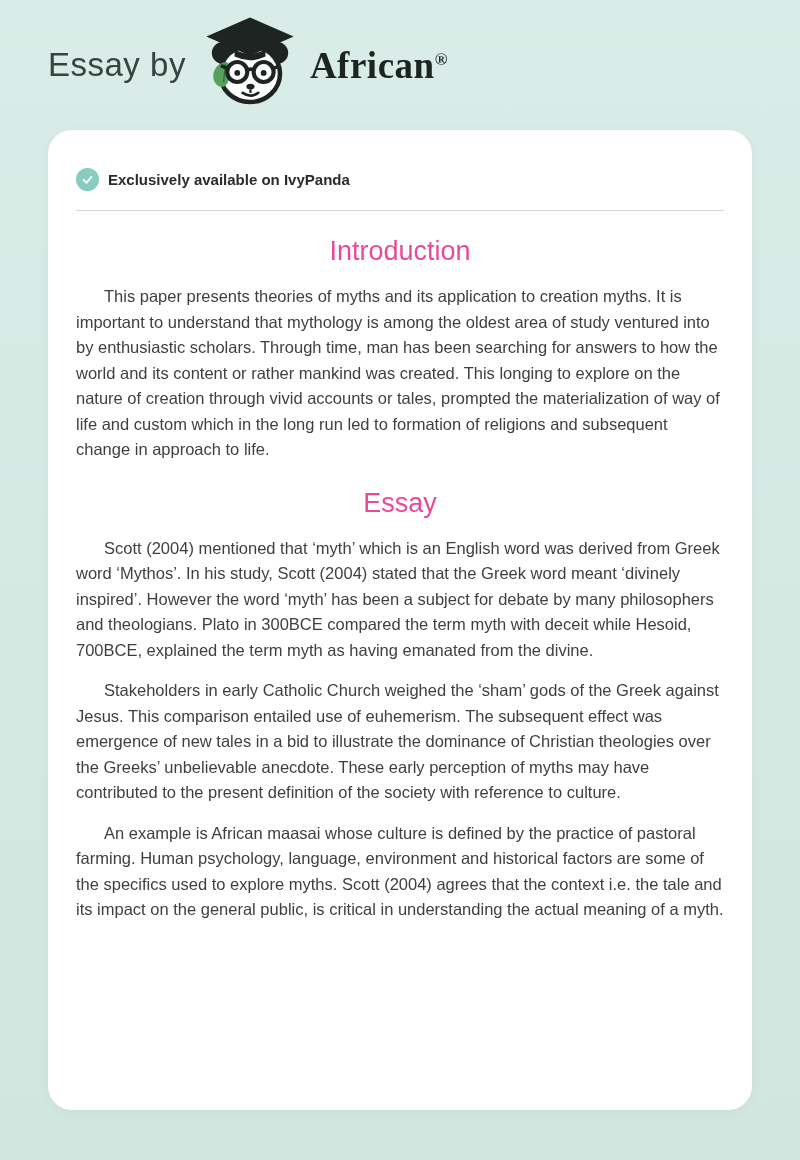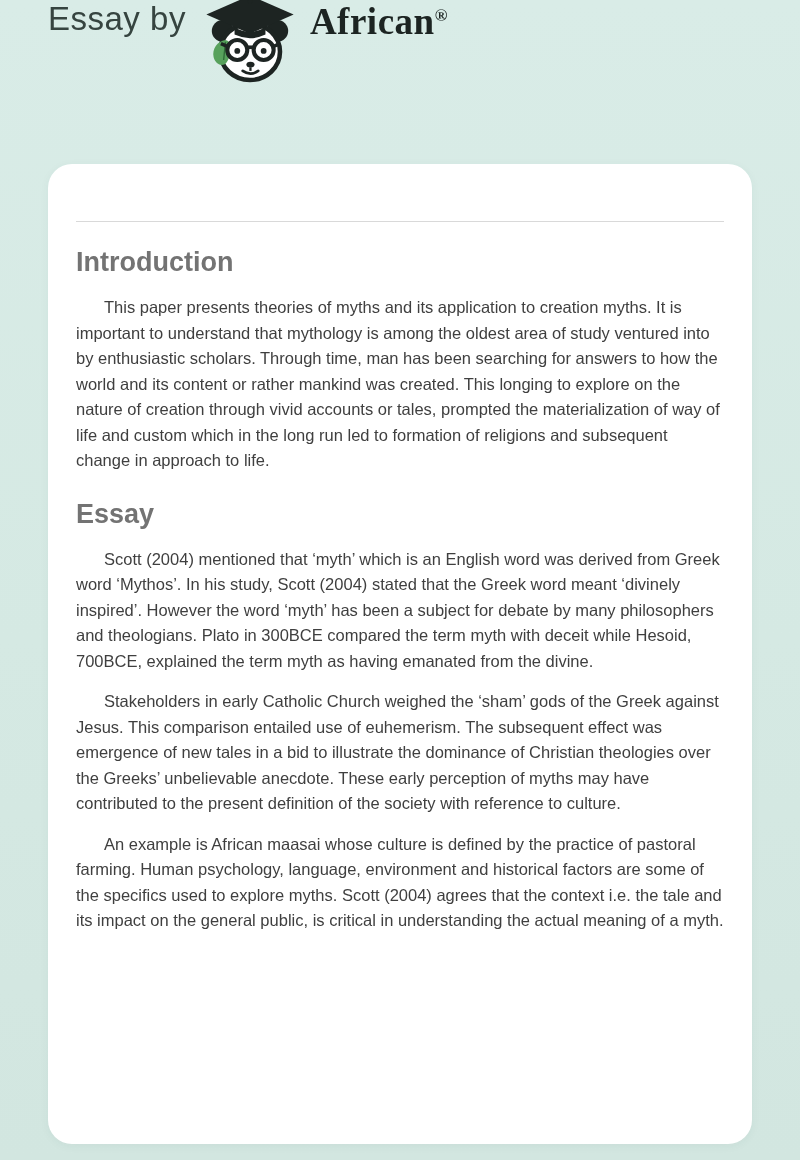--- a/index.html
+++ b/index.html
@@ -7,22 +7,23 @@
     width: 800px; height: 1160px;
     font-family: "Liberation Sans", "DejaVu Sans", sans-serif;
   }
   body {
     background: linear-gradient(180deg, #d9ece7 0%, #d5e9e3 55%, #d2e6e0 100%);
     overflow: hidden;
   }
 
   
   .site-header {
-    height: 164px;
+    height: 130px;
     display: flex;
+    align-items: center;
     padding-left: 48px;
   }
   .essay-by {
     font-size: 33px;
     font-weight: 400;
     color: #364440;
     letter-spacing: 0.5px;
   }
   .logo-svg {
     width: 100px; height: 92px;
@@ -78,23 +79,24 @@
     font-weight: 700;
     color: #2b2b2b;
   }
   .divider {
     border: none;
     border-top: 1px solid #d9d9d9;
     margin-top: 19px;
   }
   .section-heading {
     font-size: 27px;
-    font-weight: 700;
-    color: #737373;
+    font-weight: 400;
+    color: #ec4899;
     margin: 25px 0 17px 0;
+    text-align: center;
   }
   .body-paragraph {
     font-size: 16.5px;
     line-height: 25.5px;
     color: #3f3f3f;
     text-indent: 28px;
     margin-bottom: 15px;
     max-width: 650px;
   }
 </style>
@@ -132,20 +134,28 @@
     <ellipse cx="55.5" cy="77" rx="4.5" ry="3.2" fill="#1d2422"></ellipse>
     <path d="M47,84 Q55.5,90 64,84" stroke="#1d2422" stroke-width="3" fill="none" stroke-linecap="round"></path>
     <path d="M55.5,80 L55.5,84" stroke="#1d2422" stroke-width="2.5"></path>
   </svg>
 
   <span class="brand"><span>African</span><sup>®</sup></span>
 </header>
 
 <main class="essay-card">
 
+  <div class="availability">
+    <span class="check-badge">
+      <svg width="13" height="13" viewBox="0 0 20 20" aria-hidden="true">
+        <polyline points="4,10.5 8.5,15 16,6" fill="none" stroke="#ffffff" stroke-width="3" stroke-linecap="round" stroke-linejoin="round"></polyline>
+      </svg>
+    </span>
+    <span class="availability-text">Exclusively available on IvyPanda</span>
+  </div>
 
   <hr class="divider">
 
   <section>
     <h2 class="section-heading">Introduction</h2>
     <p class="body-paragraph">This paper presents theories of myths and its application to creation myths. It is important to understand that mythology is among the oldest area of study ventured into by enthusiastic scholars. Through time, man has been searching for answers to how the world and its content or rather mankind was created. This longing to explore on the nature of creation through vivid accounts or tales, prompted the materialization of way of life and custom which in the long run led to formation of religions and subsequent change in approach to life.</p>
   </section>
 
   <section>
     <h2 class="section-heading">Essay</h2>

